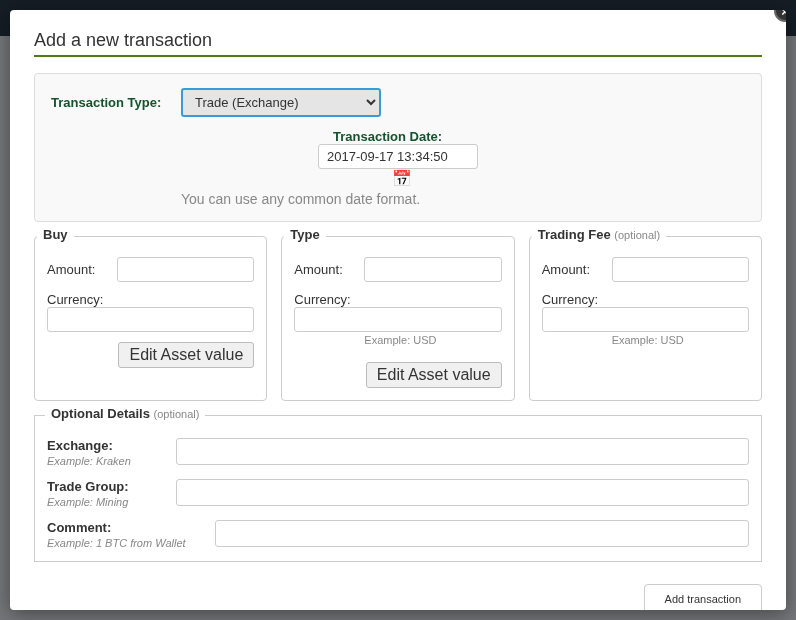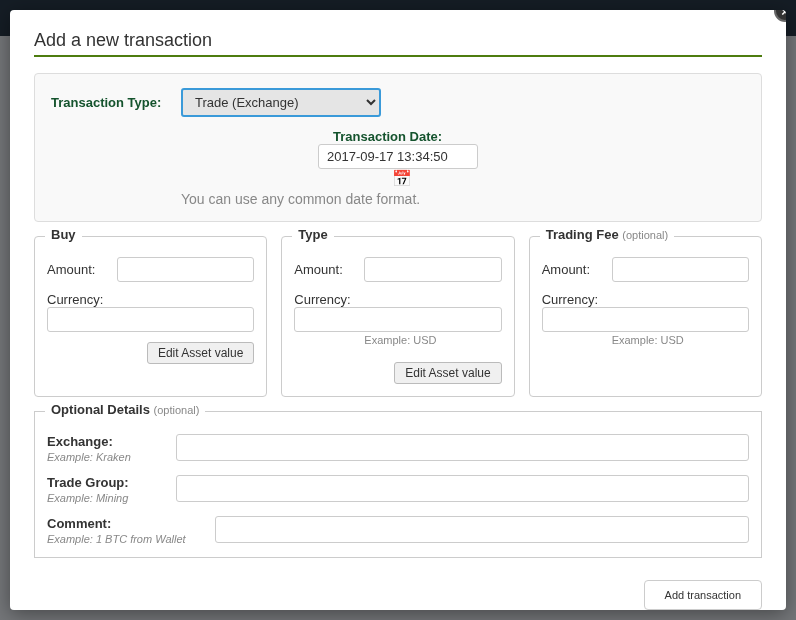--- a/index.html
+++ b/index.html
@@ -133,21 +133,21 @@
       flex: 1;
       border: 1px solid #ccc;
       border-radius: 4px;
       padding: 12px;
       position: relative;
     }
 
     .panel-title {
       position: absolute;
       top: -10px;
-      left: 10px;
+      left: 2px;
       background: #fff;
       padding: 0 6px;
       font-weight: bold;
       font-size: 13px;
       color: #333;
     }
 
     .panel-title .optional {
       font-weight: normal;
       font-size: 11px;
@@ -180,21 +180,21 @@
       color: #888;
       margin-top: 2px;
       margin-bottom: 6px;
     }
 
     .edit-asset-btn {
       display: block;
       margin-top: 8px;
       margin-left: auto;
       padding: 3px 10px;
-      font-size: 12px;
+      font-size: 16px;
       background: #f0f0f0;
       border: 1px solid #bbb;
       border-radius: 3px;
       cursor: pointer;
       color: #333;
     }
 
     .optional-section {
       border: 1px solid #ccc;
       border-radius: 0;

